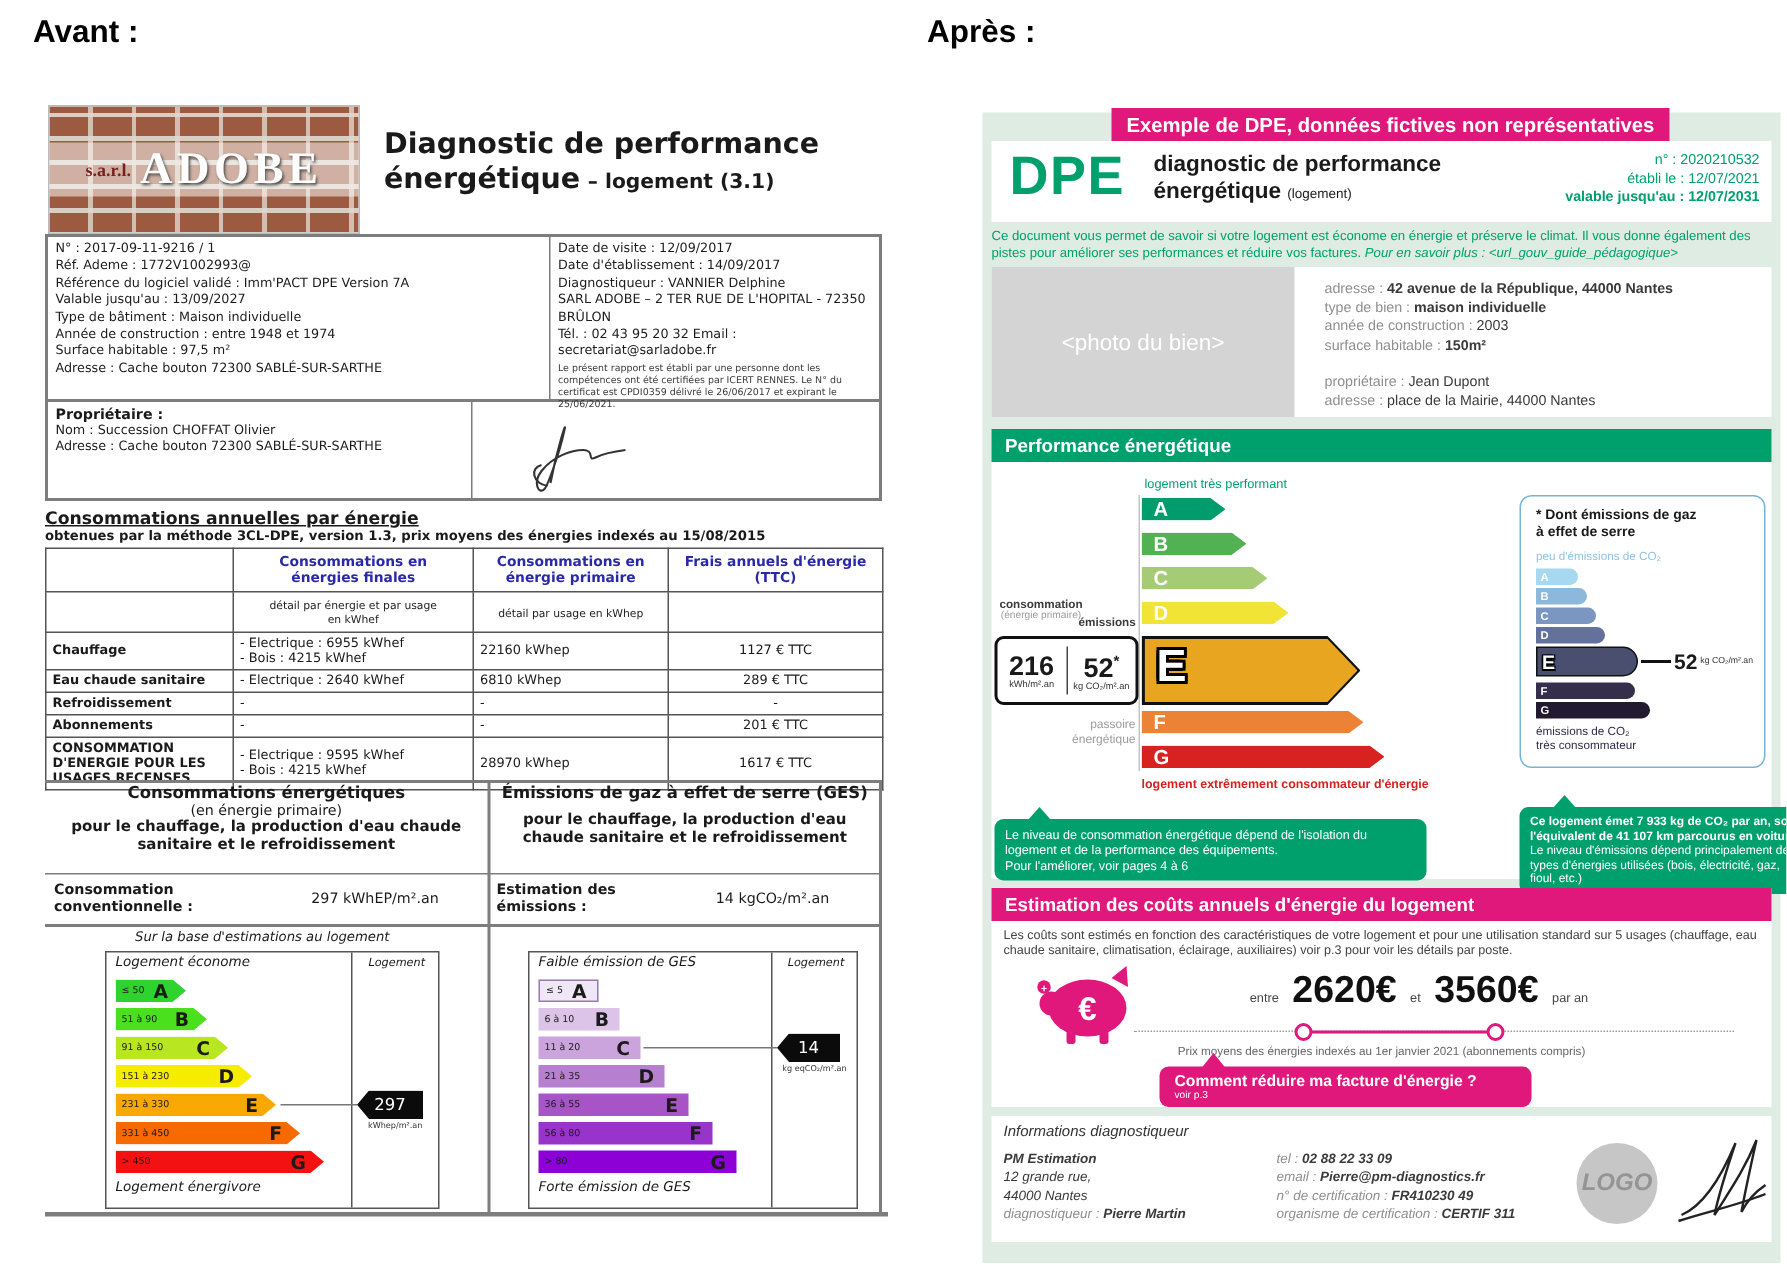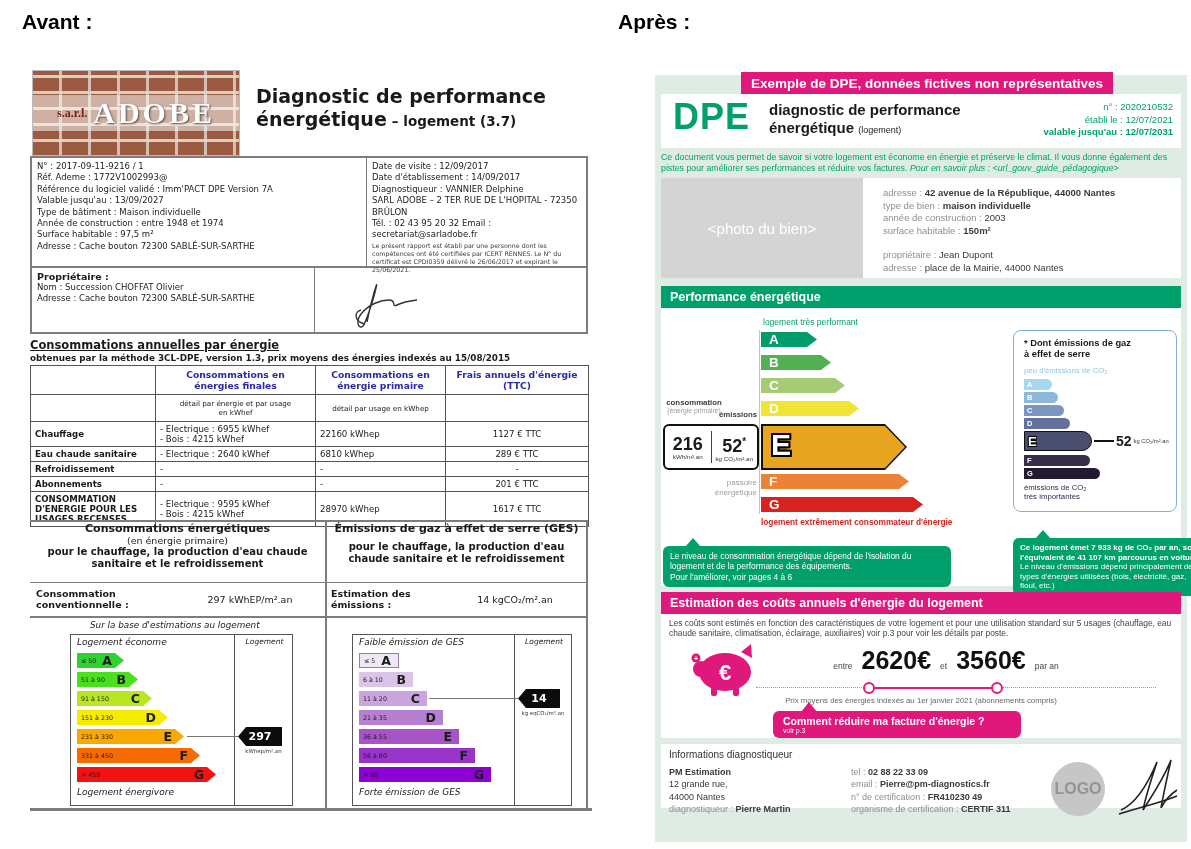--- a/index.html
+++ b/index.html
@@ -79,21 +79,21 @@
   .lgm-col{position:absolute;top:0;bottom:0;border-left:1px solid #555;}
   .left-chart .lgm-col{left:163px;width:59px;}
   .right-chart .lgm-col{left:161px;width:58px;}
   .lgm-h{font-size:7.5px;font-style:italic;text-align:center;margin-top:2px;}
   .avbar{position:absolute;left:6px;height:15px;display:flex;align-items:center;}
   .avbar.arrow{clip-path:polygon(0 0,calc(100% - 9px) 0,100% 50%,calc(100% - 9px) 100%,0 100%);}
   .avr{font-size:6.3px;color:#1b1b1b;margin-left:4px;white-space:nowrap;}
   .avl{position:absolute;font-weight:bold;font-size:12.5px;color:#1b1b1b;}
   .arrow .avl{right:12px;}
   .rect .avl{right:7px;}
-  .tag{position:absolute;height:19px;background:#0b0b0b;color:#fff;font-weight:bold;font-size:11px;
+  .tag{position:absolute;height:19px;background:#0b0b0b;color:#fff;font-weight:normal;font-size:11px;
        display:flex;align-items:center;justify-content:center;
        clip-path:polygon(8px 0,100% 0,100% 100%,8px 100%,0 50%);}
   .left-chart .tag{left:167px;top:92px;width:44px;}
   .right-chart .tag{left:165px;top:54px;width:42px;}
   .tag-unit{position:absolute;font-size:5.4px;color:#333;text-align:center;}
   .left-chart .tag-unit{left:163px;width:59px;top:113px;}
   .right-chart .tag-unit{left:161px;width:58px;top:75px;}
   .conn{position:absolute;height:1px;background:#777;}
   .left-chart .conn{left:116px;top:101px;width:51px;}
   .right-chart .conn{left:76px;top:63px;width:89px;}
@@ -188,21 +188,21 @@
   .c1{left:202px;} .c2{left:330px;}
   .cost-note{position:absolute;left:0;top:104px;width:100%;text-align:center;font-size:7.8px;color:#666;}
   .pink-call{position:absolute;left:112px;top:119px;width:248px;background:var(--pink,#e0187c);
              padding:4px 10px;}
   .pink-call::before{content:"";position:absolute;top:-9px;left:28px;width:0;height:0;
                      border-left:8px solid transparent;border-right:8px solid transparent;
                      border-bottom:10px solid var(--pink,#e0187c);}
   .pc-t{font-size:10.5px;font-weight:bold;}
   .pc-s{font-size:6.8px;}
 
-  .diag-card{position:absolute;left:6px;top:684px;width:520px;height:64px;background:#fff;}
+  .diag-card{position:absolute;left:6px;top:684px;width:520px;height:84px;background:#fff;font-style:italic;}
   .dg-title{position:absolute;left:8px;top:5px;font-size:10px;color:#333;}
   .dg-col1{position:absolute;left:8px;top:22px;font-size:9px;line-height:12.3px;color:#3a3a3a;}
   .dg-col2{position:absolute;left:190px;top:22px;font-size:9px;line-height:12.3px;color:#3a3a3a;}
   .dg-logo{position:absolute;left:390px;top:18px;width:54px;height:54px;border-radius:50%;background:#c6c6c6;
            color:#949494;font-weight:bold;font-size:16px;display:flex;align-items:center;justify-content:center;}
   .ap-sig{position:absolute;left:452px;top:8px;}
 </style>
 </head>
 <body>
 
@@ -212,21 +212,21 @@
 
   <div class="avant">
     <div class="logo">
       <div class="logo-band">
         <span class="logo-prefix">s.a.r.l.</span>
         <span class="logo-name">ADOBE</span>
       </div>
     </div>
     <div class="av-title">
       <div class="t1">Diagnostic de performance</div>
-      <div class="t2"><span class="t2a">énergétique</span> <span class="t2b">– logement (3.7)</span></div>
+      <div class="t2"><span class="t2a">énergétique</span> <span class="t2b">– logement (3.1)</span></div>
     </div>
 
     <div class="info-table">
       <div class="cell-left">
         <div class="il">N° : 2017-09-11-9216 / 1</div>
         <div class="il">Réf. Ademe : 1772V1002993@</div>
         <div class="il">Référence du logiciel validé : Imm'PACT DPE Version 7A</div>
         <div class="il">Valable jusqu'au : 13/09/2027</div>
         <div class="il">Type de bâtiment : Maison individuelle</div>
         <div class="il">Année de construction : entre 1948 et 1974</div>
@@ -540,21 +540,21 @@
             <div class="gbbar" style="top: 137px; width: 76px; background: rgb(34, 26, 48); height: 11px;">
               <span class="gbl">G</span>
             </div>
           </div>
         <div class="gb-valrow">
           <span class="gb-line"></span>
           <span class="gb-val">52</span>
           <span class="gb-unit">kg CO₂/m².an</span>
         </div>
         <div class="gb-bottom pre">émissions de CO₂
-très importantes</div>
+très consommateur</div>
       </div>
 
       <div class="callout teal-call call-left pre">Le niveau de consommation énergétique dépend de l'isolation du logement et de la performance des équipements.
 Pour l'améliorer, voir pages 4 à 6</div>
       <div class="callout teal-call call-right"><span class="b">Ce logement émet 7 933 kg de CO₂ par an, soit l'équivalent de 41 107 km parcourus en voiture.</span> <span>Le niveau d'émissions dépend principalement des types d'énergies utilisées (bois, électricité, gaz, fioul, etc.)</span></div>
     </div>
 
     <div class="cost-card">
       <div class="sec-head pink-bg">Estimation des coûts annuels d'énergie du logement</div>
       <div class="cost-desc">Les coûts sont estimés en fonction des caractéristiques de votre logement et pour une utilisation standard sur 5 usages (chauffage, eau chaude sanitaire, climatisation, éclairage, auxiliaires) voir p.3 pour voir les détails par poste.</div>

